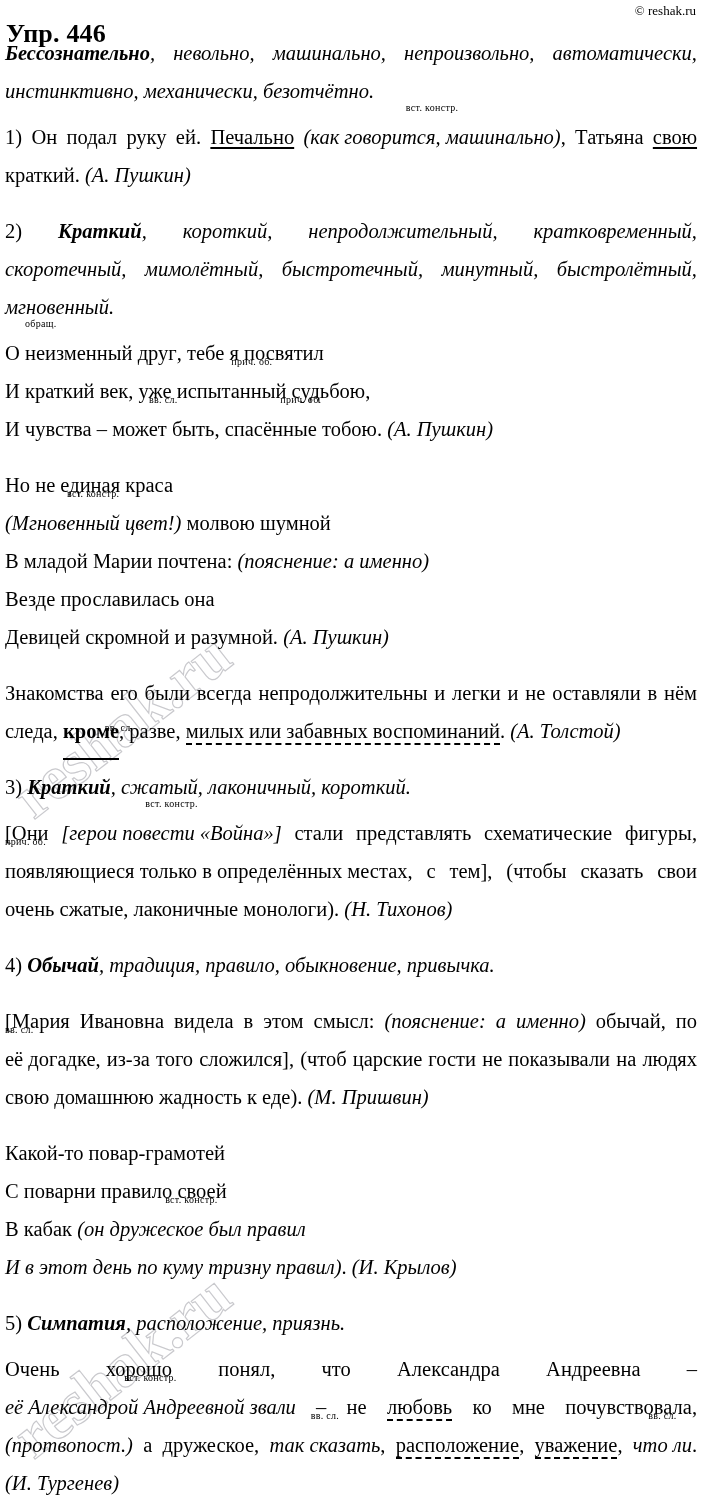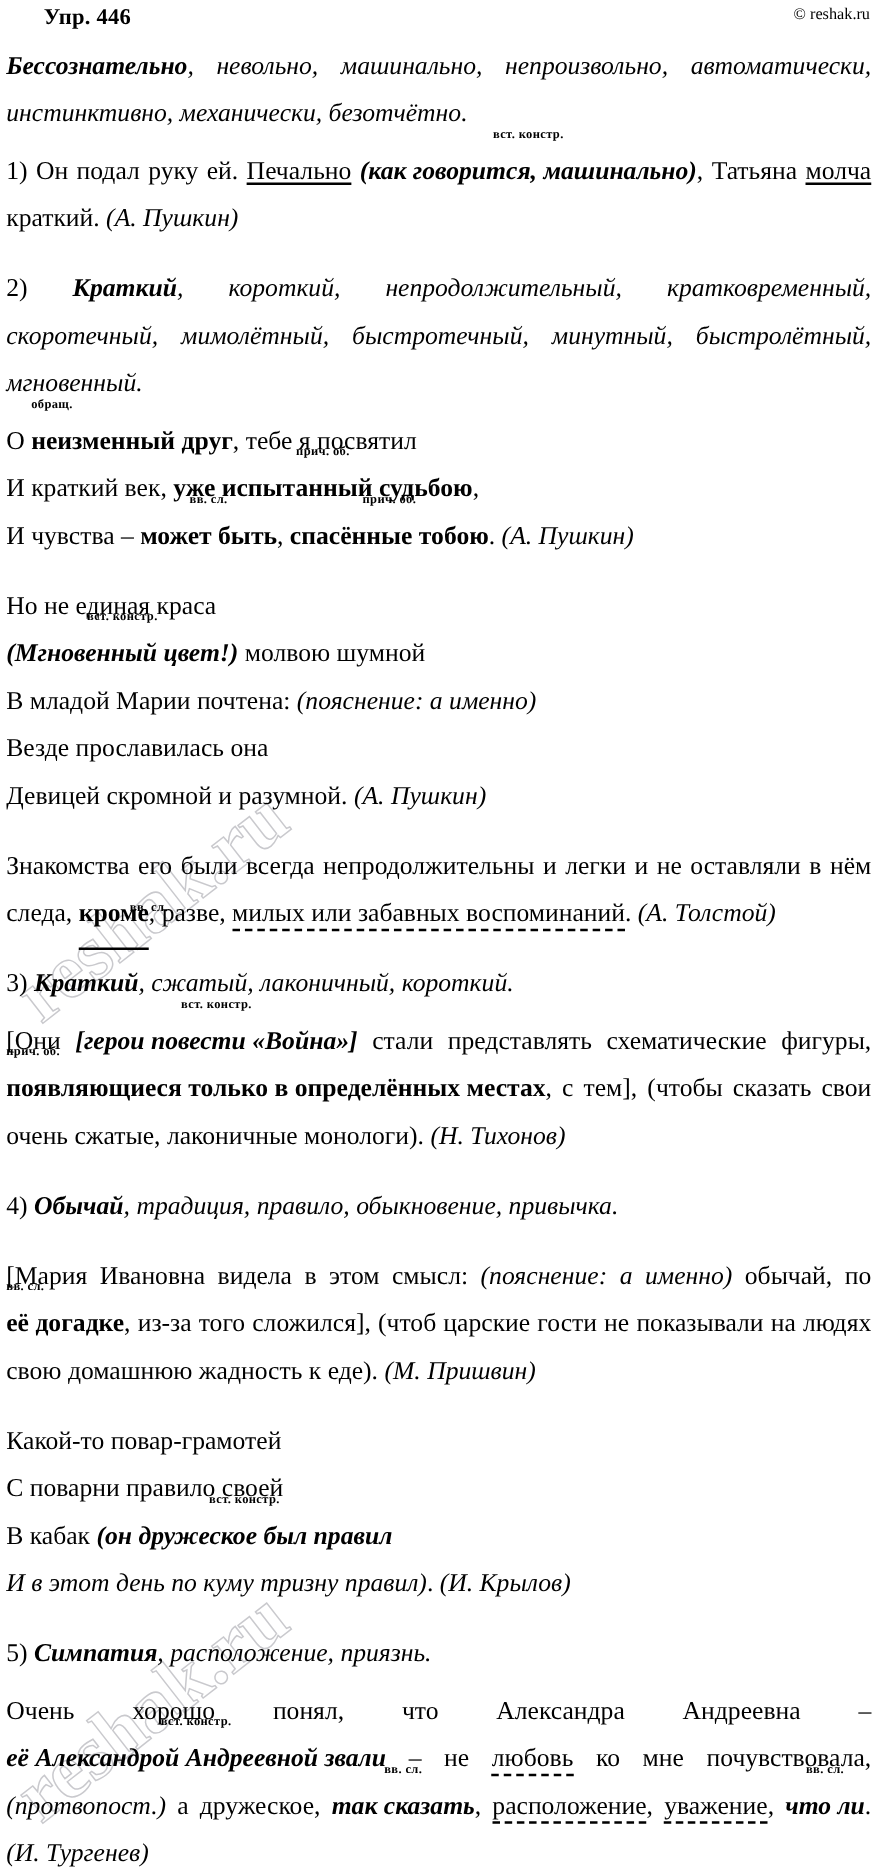--- a/index.html
+++ b/index.html
@@ -19,25 +19,24 @@
   
   .header {
     position: relative;
     height: 30px;
     padding: 2px 4px 0 4px;
     box-sizing: border-box;
   }
   .header-title {
     position: absolute;
     left: 6px;
-    top: 3px;
-    font-size: 18px;
+    top: 19px;
+    font-size: 26px;
     font-weight: bold;
     letter-spacing: 0.2px;
-    margin-left: 29px;
   }
   .header-copy {
     position: absolute;
     right: 6px;
     top: 3px;
     font-size: 13px;
     white-space: nowrap;
   }
 
   
@@ -82,21 +81,20 @@
     text-decoration-style: wavy;
     text-underline-offset: 2px;
     text-decoration-thickness: 1px;
   }
 
   
   .annot-wrap {
     position: relative;
     display: inline-block;
     white-space: nowrap;
-    font-weight: bold;
   }
   .annot {
     position: absolute;
     left: 50%;
     transform: translateX(-50%);
     top: -15px;
     font-size: 10px;
     line-height: 10px;
     font-family: "Liberation Serif", "DejaVu Serif", serif;
     white-space: nowrap;
@@ -138,21 +136,21 @@
   <div class="header-title">Упр. 446</div>
   <div class="header-copy">© reshak.ru</div>
 </div>
 
 <div class="content">
 
   <p class="para"><span class="bold-ital">Бессознательно</span><span class="ital">, невольно, машинально, непроизвольно, автоматически, инстинктивно, механически, безотчётно.</span></p>
 
   <div class="block-gap-sm"></div>
 
-  <p class="para"><span>1)</span> <span>Он подал руку ей.</span> <span class="u-solid">Печально</span> <span class="annot-wrap"><span class="annot">вст. констр.</span><span class="ital">(как говорится, машинально)</span></span><span>, Татьяна</span> <span class="u-solid">молча</span> <span>краткий.</span> <span class="ital">(А. Пушкин)</span></p>
+  <p class="para"><span>1)</span> <span>Он подал руку ей.</span> <span class="u-solid">Печально</span> <span class="annot-wrap"><span class="annot">вст. констр.</span><span class="ital">(как говорится, машинально)</span></span><span>, Татьяна</span> <span class="u-solid">свою</span> <span>краткий.</span> <span class="ital">(А. Пушкин)</span></p>
 
   <div class="block-gap"></div>
 
   <p class="para"><span>2)</span> <span class="bold-ital">Краткий</span><span class="ital">, короткий, непродолжительный, кратковременный, скоротечный, мимолётный, быстротечный, минутный, быстролётный, мгновенный.</span></p>
 
   <div class="block-gap-sm"></div>
 
   <p class="verse"><span>О</span> <span class="annot-wrap"><span class="annot left0">обращ.</span><span>неизменный друг</span></span><span>, тебе я посвятил</span></p>
 
   <p class="verse"><span>И краткий век,</span> <span class="annot-wrap"><span class="annot">прич. об.</span><span>уже испытанный судьбою</span></span><span>,</span></p>

